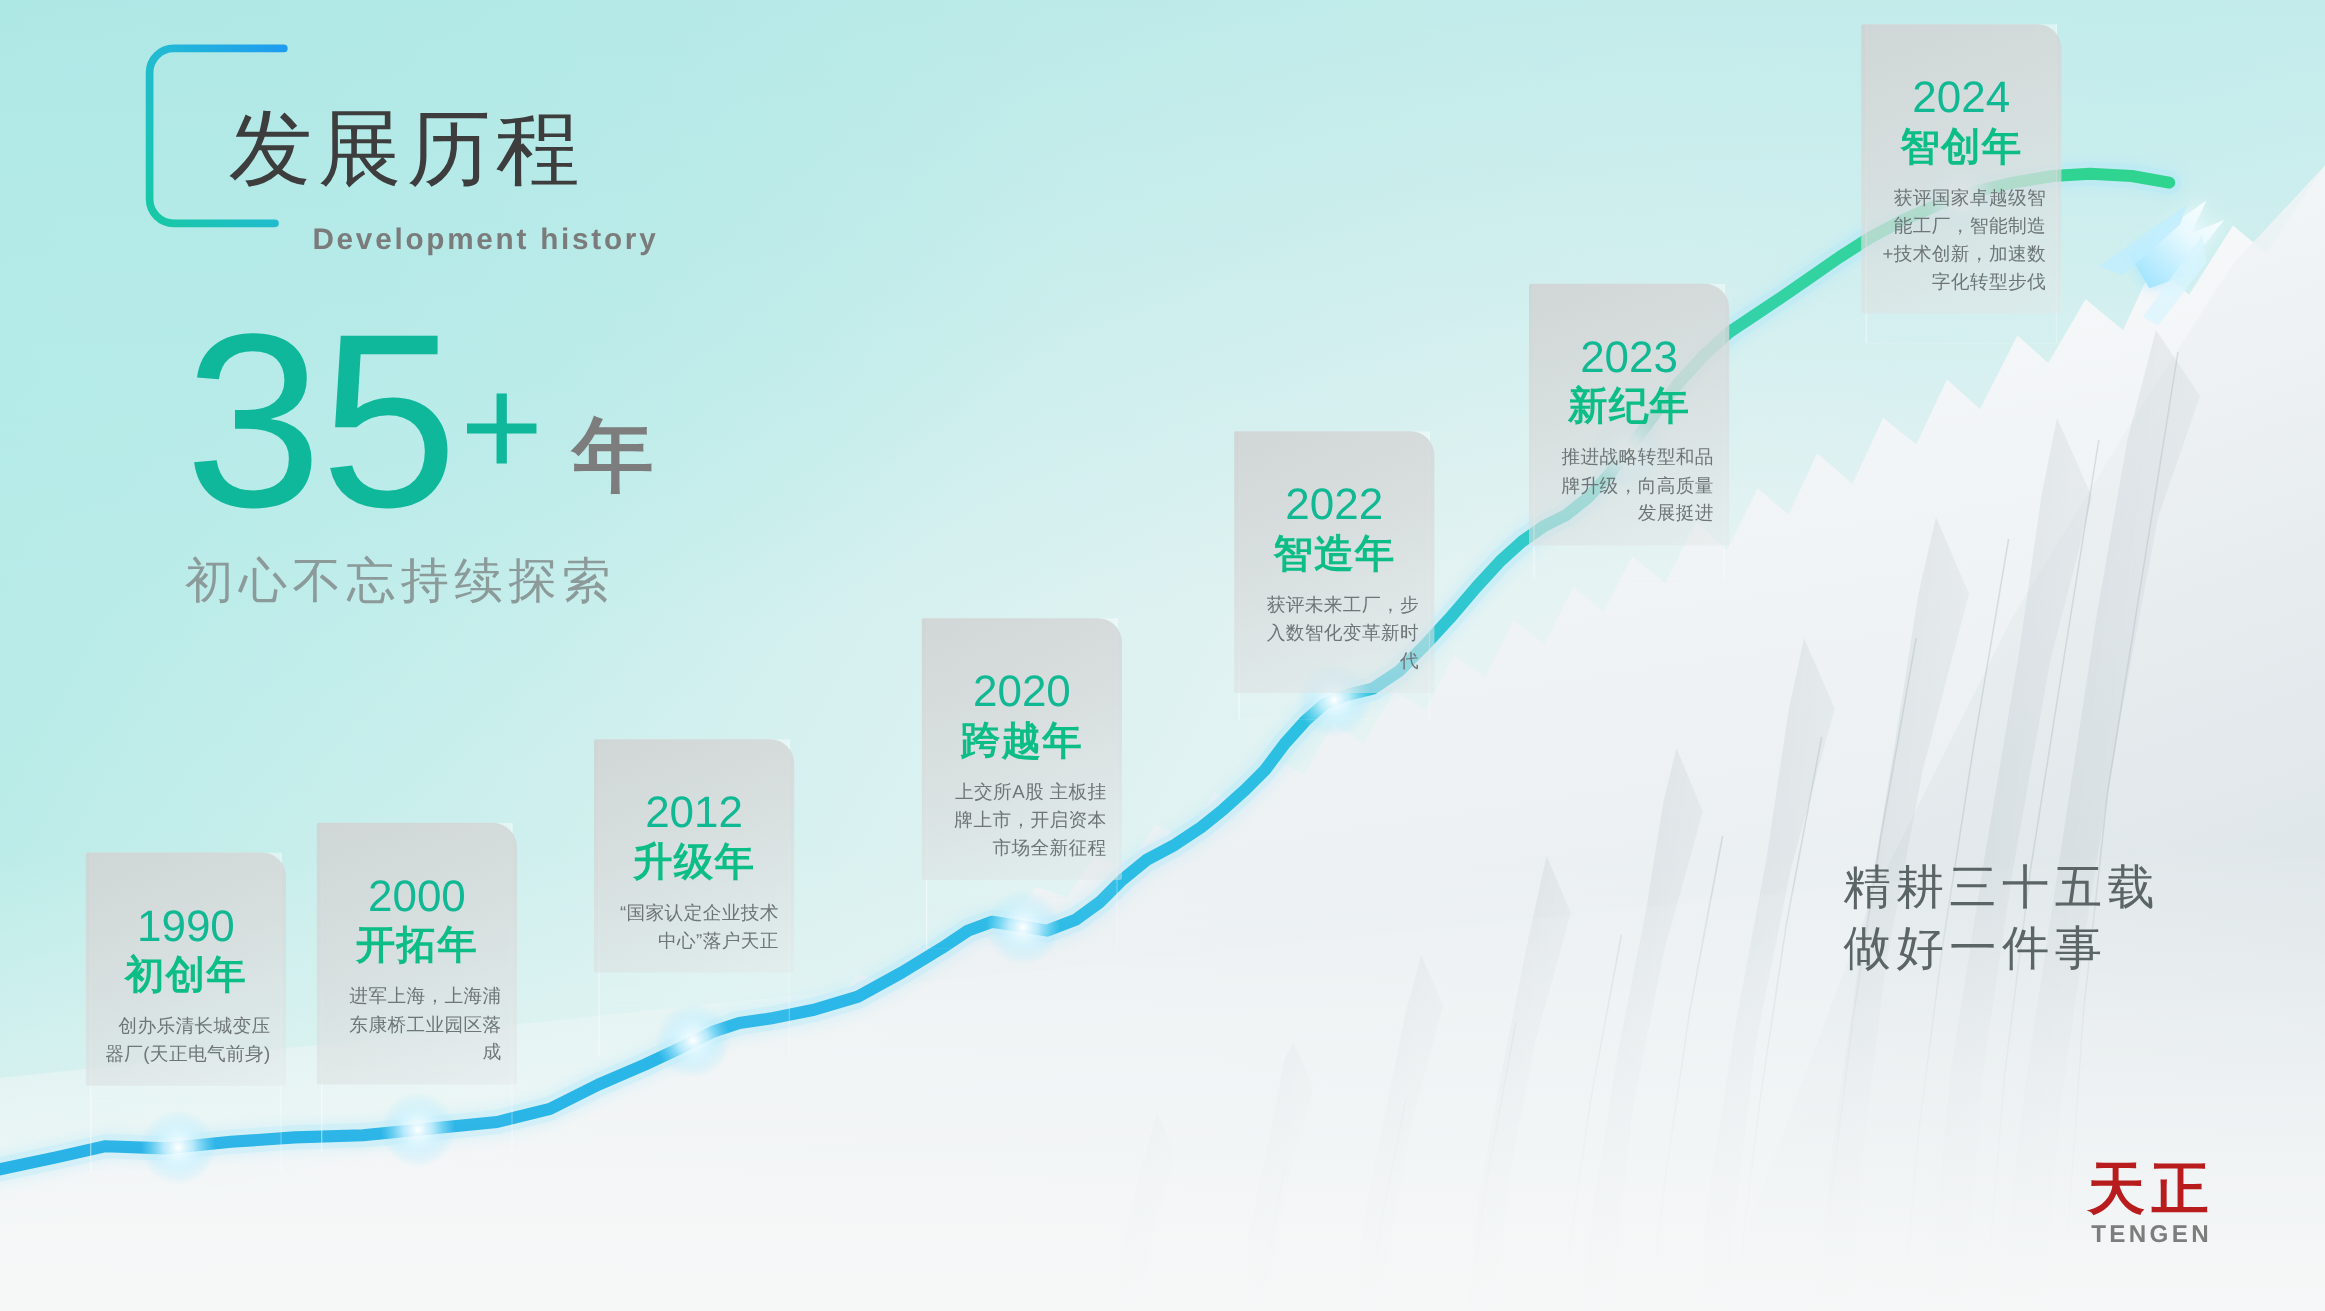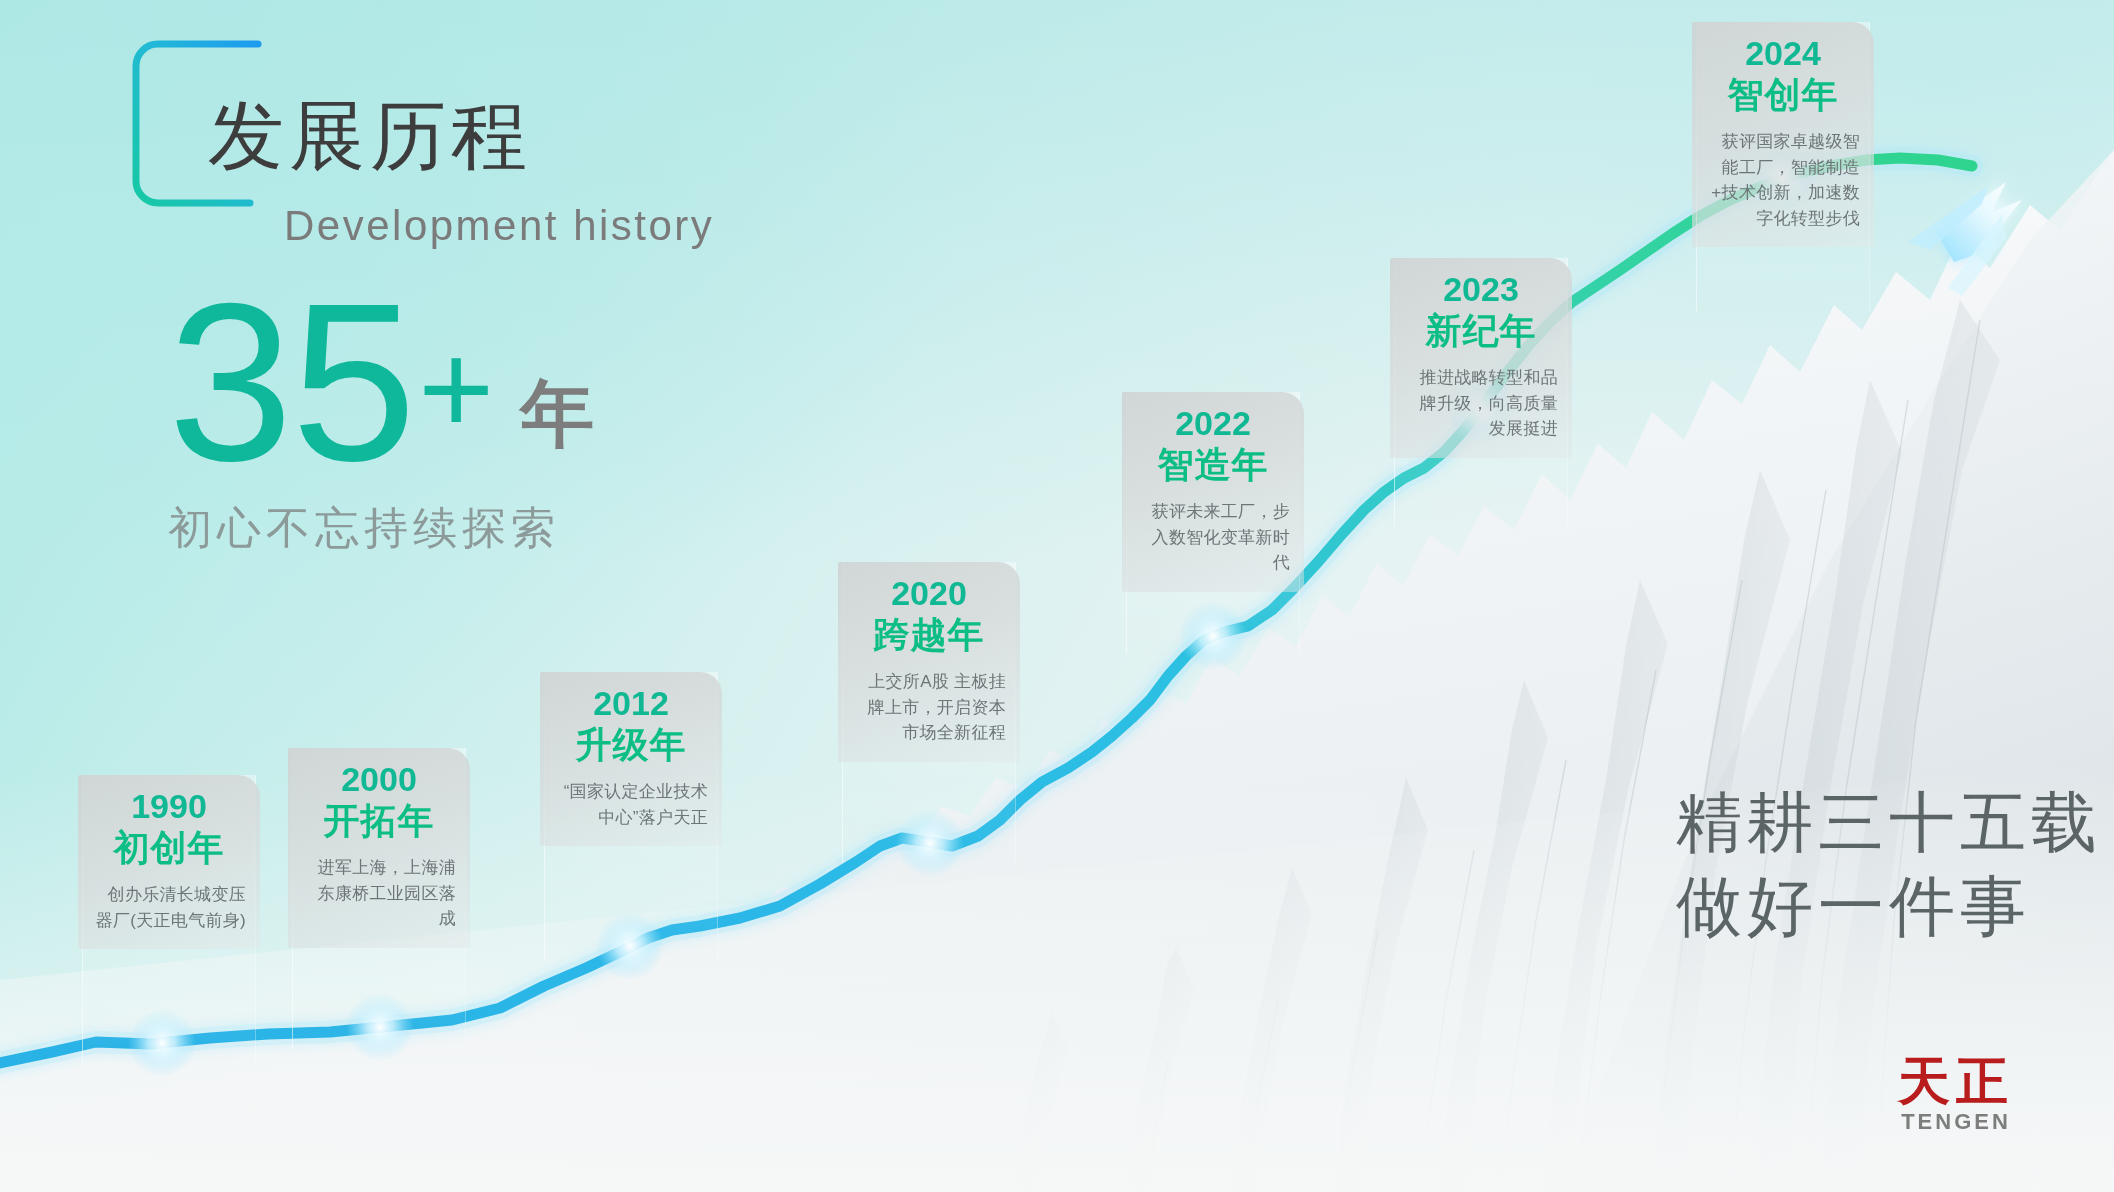--- a/index.html
+++ b/index.html
@@ -38,21 +38,21 @@
   
   .header{position:absolute;left:128px;top:36px;}
   .brkt{position:absolute;left:0;top:0;width:150px;height:175px;}
   .title-zh{
     position:absolute;left:80px;top:62px;
     font-size:76px;font-weight:400;color:#3d3d3d;letter-spacing:5px;
     line-height:1;white-space:nowrap;
   }
   .title-en{
     position:absolute;left:156px;top:166px;
-    font-size:42px;font-weight:400;color:#7b7b7b;letter-spacing:2.5px;
+    font-size:27px;font-weight:700;color:#7b7b7b;letter-spacing:2.5px;
     white-space:nowrap;
   }
 
   
   .stat{position:absolute;left:168px;top:290px;}
   .stat-row{display:flex;align-items:flex-end;}
   .stat-num{
     font-size:225px;line-height:.82;font-weight:400;color:#0fb89b;
     letter-spacing:-2px;
   }
@@ -79,37 +79,38 @@
     border-right:1px solid rgba(255,255,255,.30);
   }
   .card .panel{
     position:relative;width:182px;box-sizing:border-box;
     padding:14px 8px 16px;
     border-radius:2px 22px 2px 2px;
     background:linear-gradient(160deg,rgba(206,210,210,.88) 0%,rgba(214,218,218,.80) 45%,rgba(226,232,232,.45) 100%);
     text-align:center;
   }
   .card .year{
-    font-size:34px;font-weight:700;color:#10b893;line-height:1.05;
+    font-size:40px;font-weight:400;color:#10b893;line-height:1.05;
     letter-spacing:0px;
+    margin-top:32px;
   }
   .card .name{
     font-size:36px;font-weight:700;color:#0cbe86;line-height:1.15;
     margin-top:2px;letter-spacing:1px;
   }
   .card .desc{
     margin-top:14px;font-size:17px;line-height:1.5;color:#6d7577;
     font-weight:400;letter-spacing:.3px;text-align:right;padding:0 6px;
   }
   .card.c2024 .panel{border-radius:2px 22px 2px 2px;}
 
   
   .tagline{position:absolute;left:1676px;top:780px;}
   .tagline .line{
-    font-size:66px;font-weight:400;color:#5c6566;letter-spacing:5px;
+    font-size:43px;font-weight:400;color:#5c6566;letter-spacing:5px;
     line-height:1.28;white-space:nowrap;
   }
   .stock-badge{
     position:absolute;left:1692px;top:930px;
     padding:12px 26px 13px;border-radius:6px;
     background:linear-gradient(90deg,#17c8a2 0%,#19b6cf 48%,#1aa5f0 100%);
     color:#fff;font-size:26px;letter-spacing:1px;white-space:nowrap;
     box-shadow:0 2px 10px rgba(26,165,240,.25);
   }
 

